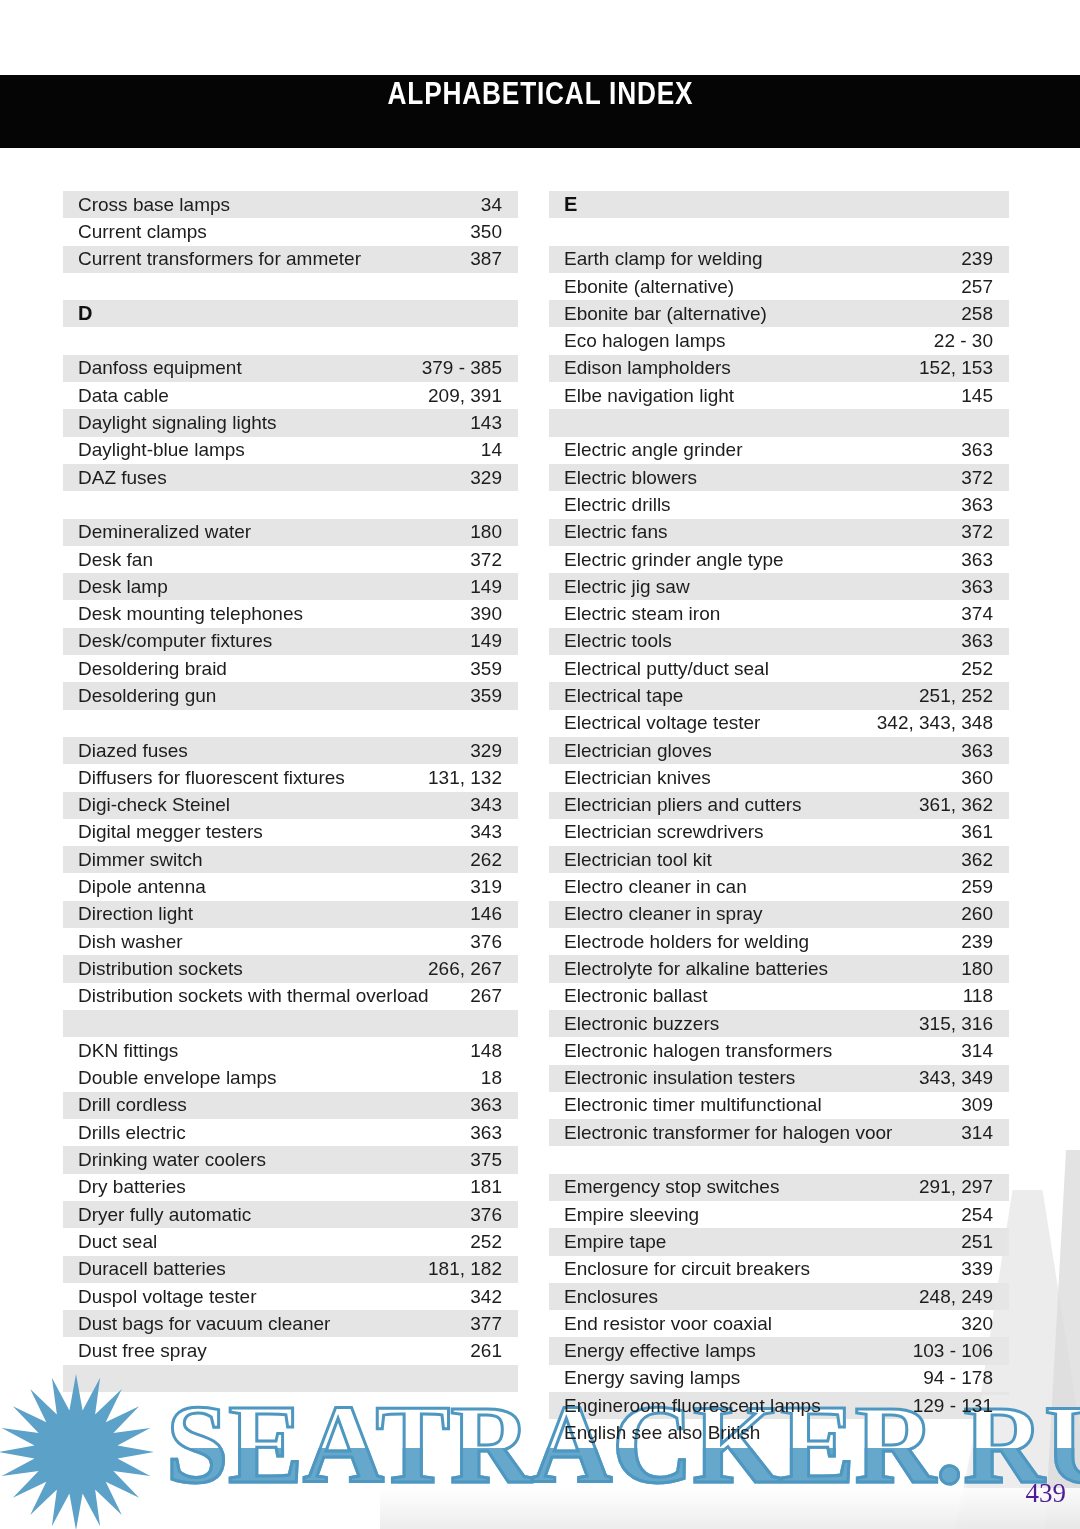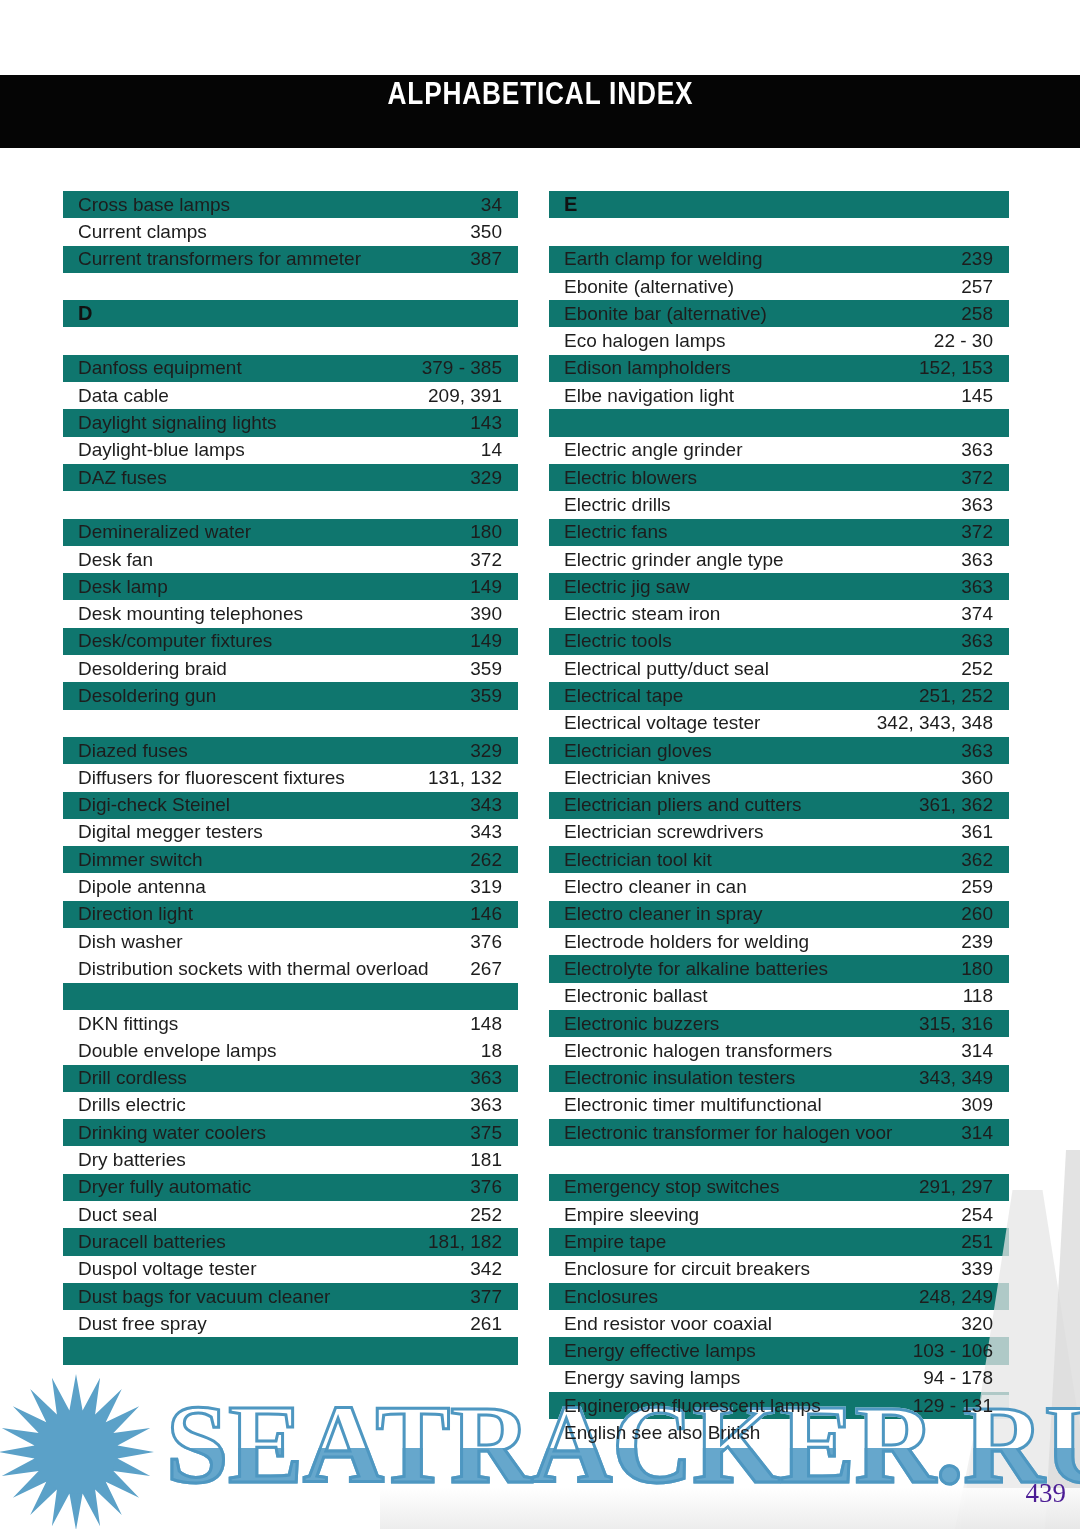--- a/index.html
+++ b/index.html
@@ -17,21 +17,21 @@
     transform:scaleX(.82);white-space:nowrap;
   }
   
   .col{position:absolute;top:191px;}
   .col.left{left:63px;width:455px;}
   .col.right{left:549px;width:460px;}
   .row{
     height:27.3px;display:flex;justify-content:space-between;align-items:center;
     padding:0 16px 0 15px;box-sizing:border-box;
   }
-  .row.shaded{background:#0f766e;}
+  .row.shaded{background:#e5e5e5;}
   .row span{position:relative;z-index:6;}
   .label{font-size:19px;color:#1d1d1d;white-space:nowrap;}
   .pages{font-size:19px;color:#1d1d1d;white-space:pre;}
   .row.letter .label{font-size:20px;font-weight:700;color:#111;}
   
   .wm-text{
     position:absolute;left:166px;top:1378px;height:150px;z-index:4;
     font-family:"Liberation Serif",serif;font-weight:700;font-size:112px;line-height:1.18;
     white-space:nowrap;color:transparent;
     background:linear-gradient(#ffffff 0 70px,#66a7cc 70px 100%);
@@ -161,20 +161,24 @@
       <span class="pages">319</span>
     </div>
     <div class="row entry shaded">
       <span class="label">Direction light</span>
       <span class="pages">146</span>
     </div>
     <div class="row entry">
       <span class="label">Dish washer</span>
       <span class="pages">376</span>
     </div>
+    <div class="row entry shaded">
+      <span class="label">Distribution sockets</span>
+      <span class="pages">266, 267</span>
+    </div>
     <div class="row entry">
       <span class="label">Distribution sockets with thermal overload</span>
       <span class="pages">267</span>
     </div>
     <div class="row spacer shaded"></div>
     <div class="row entry">
       <span class="label">DKN fittings</span>
       <span class="pages">148</span>
     </div>
     <div class="row entry">

